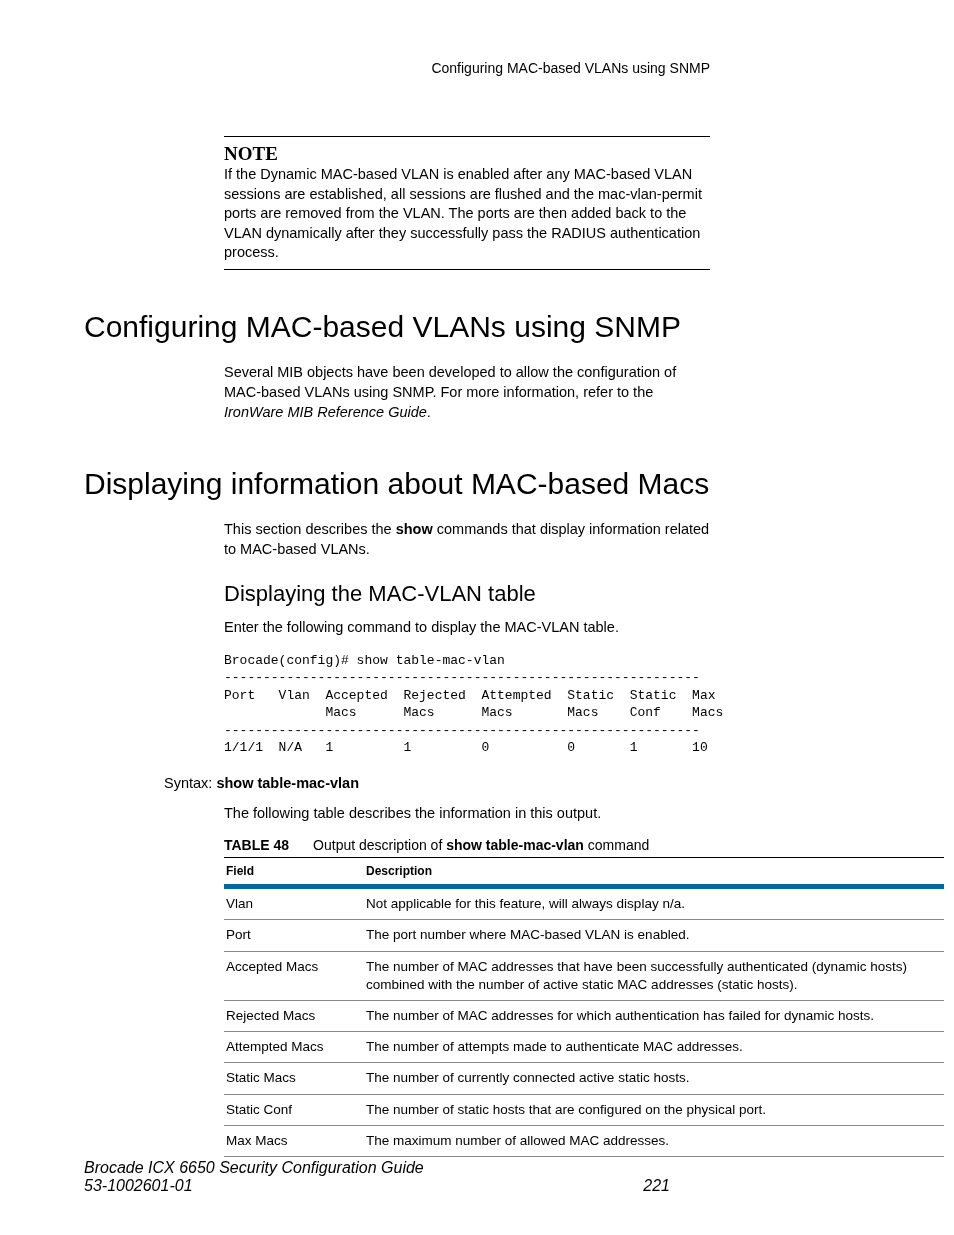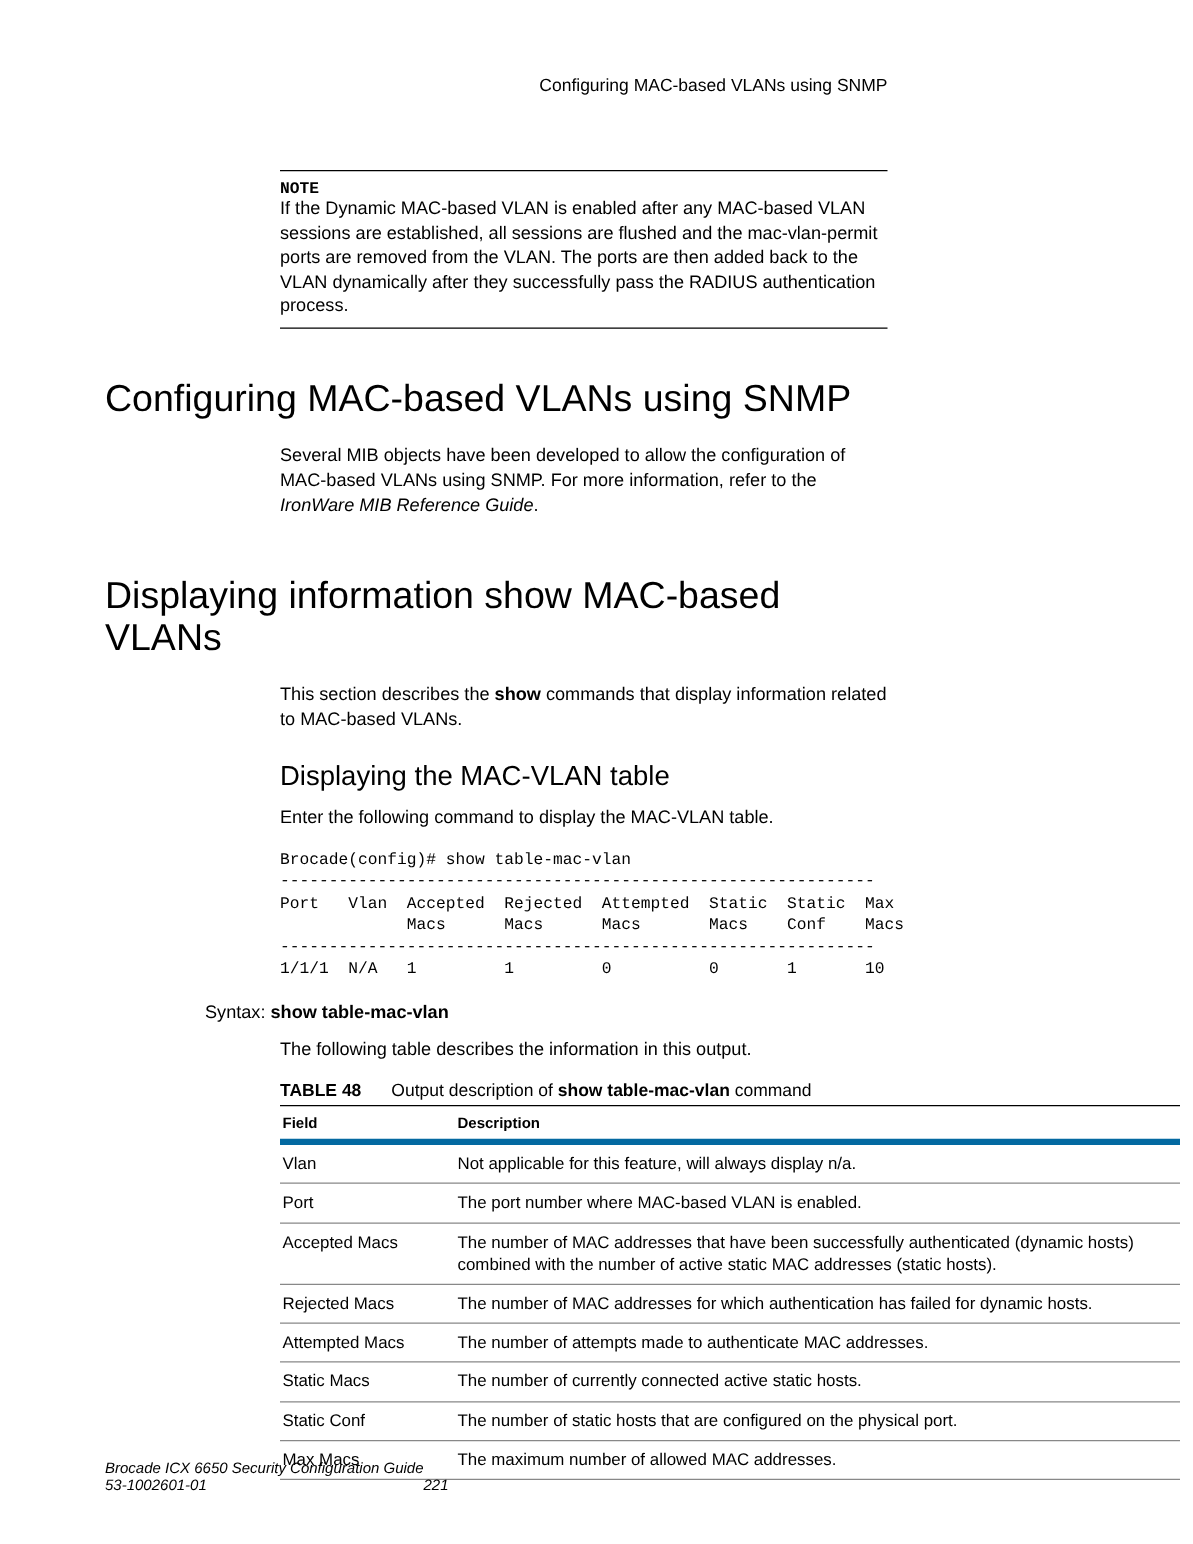--- a/index.html
+++ b/index.html
@@ -31,22 +31,22 @@
   .note-rule {
     border: none;
     border-top: 1px solid #000;
     margin: 0 0 6px 0;
   }
   .note-rule.bottom {
     margin: 6px 0 0 0;
   }
   .note-label {
     font-weight: bold;
-    font-size: 13px;
-    font-family: Liberation Mono, monospace;
+    font-size: 19px;
+    font-family: Liberation Serif, serif;
   }
   .note-body {
     font-size: 14.5px;
     line-height: 1.35;
   }
   h1.section {
     font-family: "Arial Narrow", Arial, Helvetica, sans-serif;
     font-stretch: condensed;
     font-weight: 400;
     font-size: 30px;
@@ -108,23 +108,24 @@
     border-bottom: 1px solid #888;
     vertical-align: top;
     line-height: 1.35;
   }
   table.desc td.field { width: 130px; }
   .footer {
     position: absolute;
     left: 84px;
     right: 84px;
     bottom: 40px;
-    font-size: 12px;
+    font-size: 16px;
     font-style: italic;
     display: flex;
+    justify-content: space-between;
     align-items: flex-end;
   }
   .footer .pg { font-style: italic; }
   .spacer { height: 30px; }
 </style>
 </head>
 <body>
 
 <div class="page">
 
@@ -139,21 +140,21 @@
 
   <h1 class="section">Configuring MAC-based VLANs using SNMP</h1>
   <div class="body-indent">
     <p>
       <span>Several MIB objects have been developed to allow the configuration of MAC-based VLANs using SNMP. For more information, refer to the </span><em class="ital">IronWare MIB Reference Guide</em><span>.</span>
     </p>
   </div>
 
   <div class="spacer"></div>
 
-  <h1 class="section">Displaying information show MAC-based VLANs</h1>
+  <h1 class="section">Displaying information about MAC-based Macs</h1>
   <div class="body-indent">
     <p>
       <span>This section describes the </span><b>show</b><span> commands that display information related to MAC-based VLANs.</span>
     </p>
   </div>
 
   <h2 class="sub">Displaying the MAC-VLAN table</h2>
   <div class="body-indent">
     <p>Enter the following command to display the MAC-VLAN table.</p>
   </div>

